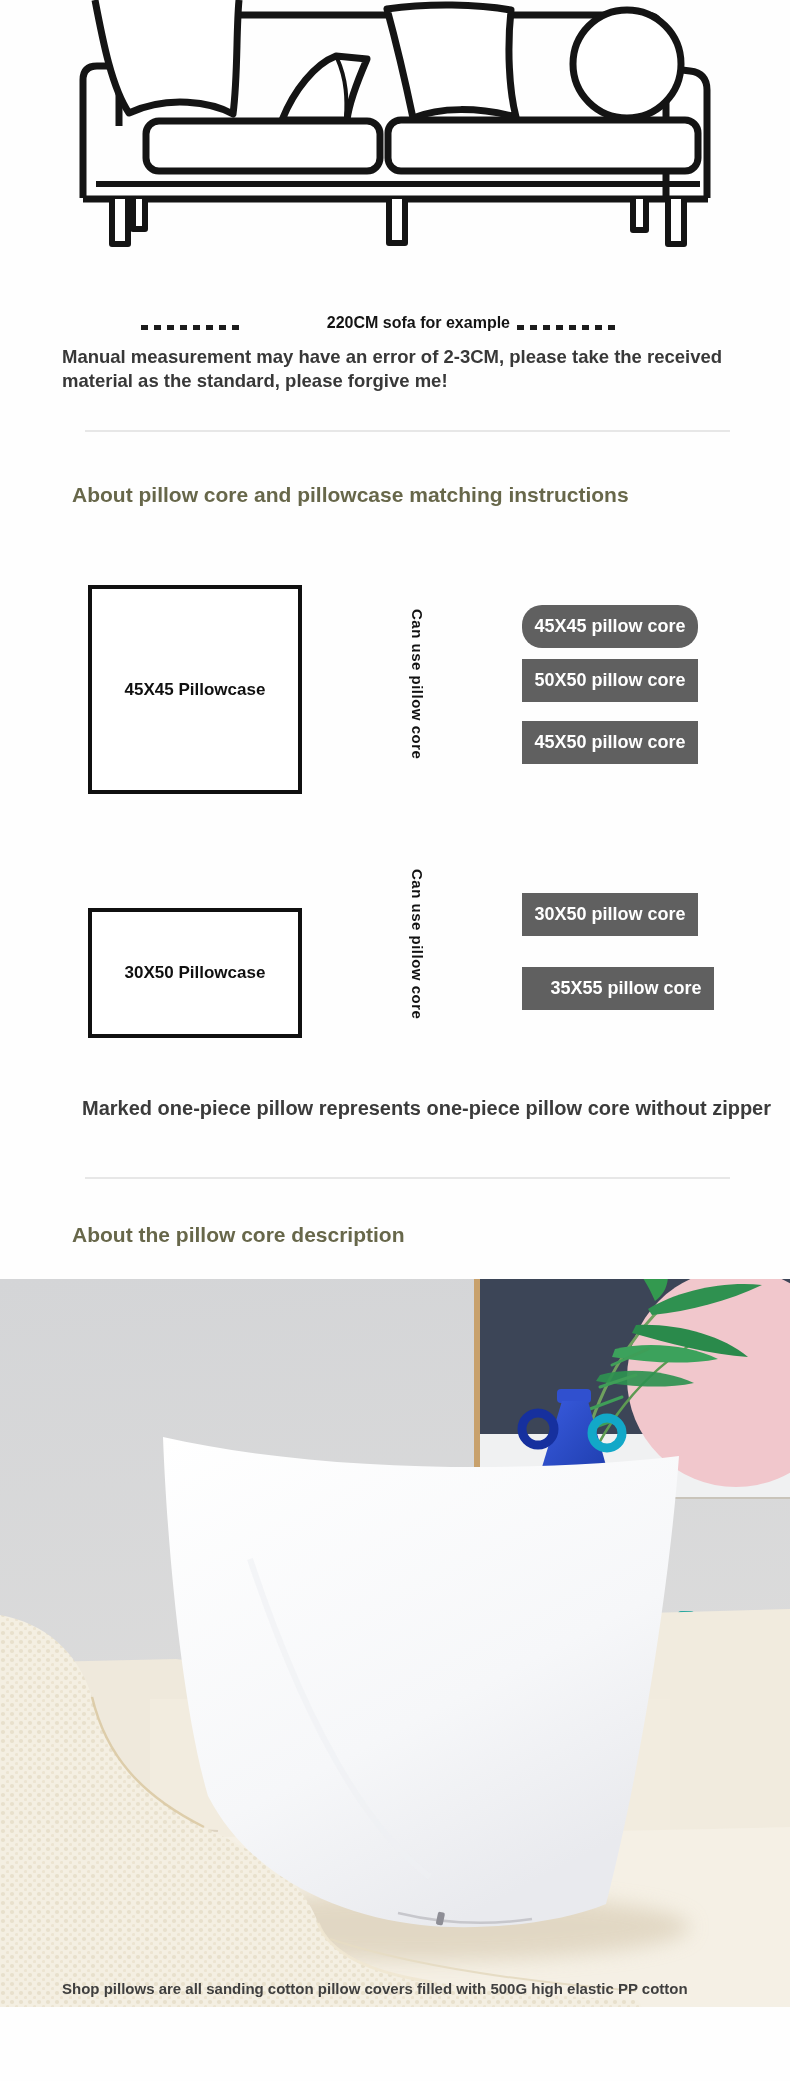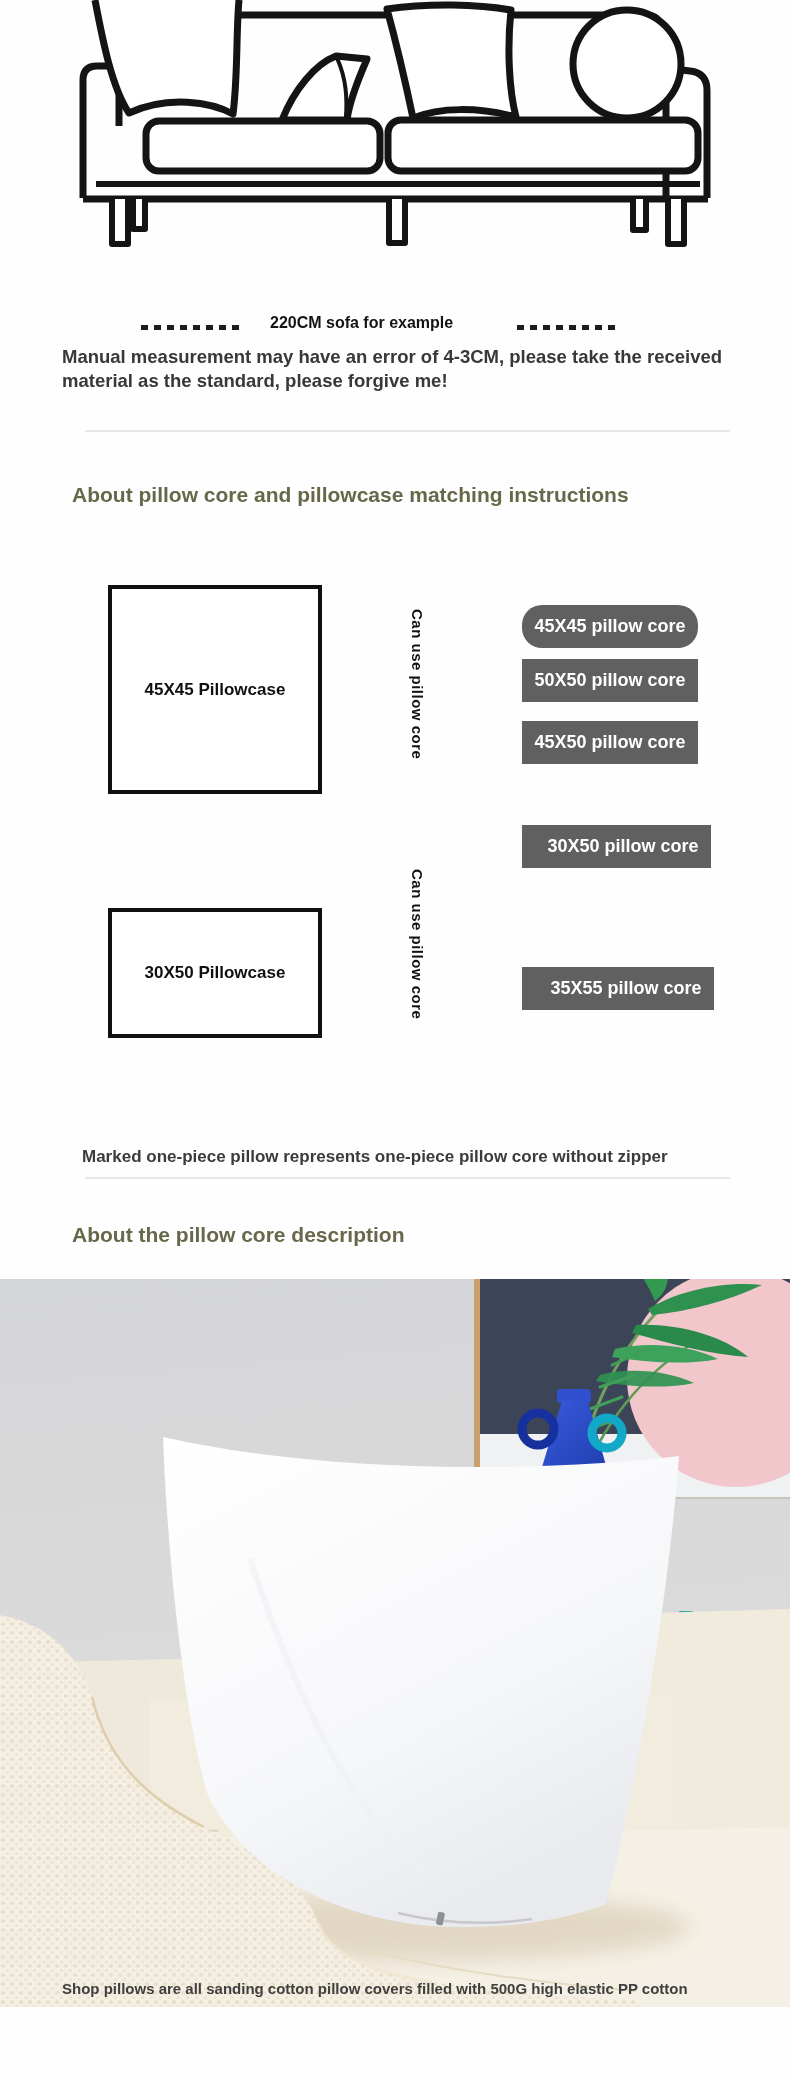--- a/index.html
+++ b/index.html
@@ -5,45 +5,45 @@
   html,body{margin:0;padding:0;background:#fff;}
   .page{position:relative;width:790px;height:2081px;background:#fefefe;
         font-family:"Liberation Sans",sans-serif;overflow:hidden;}
   .abs{position:absolute;}
   
   .sofa-svg{left:0;top:0;width:790px;height:250px;}
   
   .dash{height:5px;background:repeating-linear-gradient(90deg,#1c1c1c 0 7px,transparent 7px 13px);}
   .dash-left{left:141px;top:325px;width:98px;}
   .dash-right{left:517px;top:325px;width:98px;}
-  .sofa-caption{left:270px;top:314px;width:240px;text-align:left;
+  .sofa-caption{left:270px;top:314px;width:240px;text-align:right;
         font-size:16px;font-weight:bold;color:#141414;}
   
   .note1{left:62px;top:345px;width:668px;font-size:18.5px;font-weight:bold;
         color:#383838;line-height:1.3;}
   .divider{height:2px;background:#e7e7e7;}
   .divider1{left:85px;top:430px;width:645px;}
   .divider2{left:85px;top:1177px;width:645px;}
   .sec-heading{font-size:21px;font-weight:bold;color:#67674a;white-space:nowrap;}
   .heading1{left:72px;top:483px;}
   .heading2{left:72px;top:1223px;}
   
   .case-box{border:4px solid #101010;background:#fff;display:flex;align-items:center;
-        justify-content:center;font-size:17px;font-weight:bold;color:#101010;text-align:center;margin-left:20px;}
+        justify-content:center;font-size:17px;font-weight:bold;color:#101010;text-align:center;}
   .case-box1{left:88px;top:585px;width:206px;height:201px;}
   .case-box2{left:88px;top:908px;width:206px;height:122px;}
   .conn{writing-mode:vertical-rl;text-orientation:mixed;display:flex;align-items:center;
         justify-content:center;font-size:15px;font-weight:bold;color:#121212;letter-spacing:.5px;}
   .conn1{left:396px;top:602px;width:42px;height:164px;}
   .conn2{left:396px;top:864px;width:42px;height:160px;}
   .core-btn{left:522px;width:176px;height:43px;background:#606060;color:#fff;
         font-size:18px;font-weight:bold;display:flex;align-items:center;justify-content:center;}
   .g1b1{top:605px;border-radius:20px;} .g1b2{top:659px;} .g1b3{top:713px;margin-top:8px;}
-  .g2b1{top:825px;padding-left:13px;} .g2b2{top:967px;padding-left:16px;} .g2b3{top:973px;}
-  .note2{left:82px;top:1147px;font-size:17px;font-weight:bold;color:#3b3b3b;white-space:nowrap;}
+  .g2b1{top:893px;} .g2b2{top:967px;padding-left:16px;} .g2b3{top:973px;}
+  .note2{left:82px;top:1097px;font-size:20px;font-weight:bold;color:#3b3b3b;white-space:nowrap;}
   
   .photo{left:0;top:1279px;width:790px;height:728px;overflow:hidden;
          background:linear-gradient(175deg,#d4d5d7 0%,#dbdbdb 55%,#e3e1dd 100%);}
   .poster{left:474px;top:0;width:316px;height:218px;box-shadow:0 2px 0 #c9c4ba;}
   .poster-gold{left:0;top:0;width:6px;height:218px;background:#c8a16c;
          border-right:1px solid #a88b55;}
   .poster-navy{left:6px;top:0;width:310px;height:155px;background:#3c4557;}
   .poster-white{left:6px;top:155px;width:310px;height:63px;background:#f0f1f2;}
   .pink-circle{left:627px;top:-10px;width:218px;height:218px;border-radius:50%;
          background:#f1c7cc;}
@@ -83,21 +83,21 @@
     <path d="M133 199 V229 H145 V199" stroke-width="6" fill="#fff"></path>
     <path d="M389 199 V243 H405 V199" stroke-width="6" fill="#fff"></path>
     <path d="M633 199 V230 H646 V199" stroke-width="6" fill="#fff"></path>
     <path d="M668 199 V244 H684 V199" stroke-width="6" fill="#fff"></path>
   </svg>
 
   <div class="abs dash dash-left"></div>
   <div class="abs sofa-caption">220CM sofa for example</div>
   <div class="abs dash dash-right"></div>
 
-  <div class="abs note1">Manual measurement may have an error of 4-3CM, please take the received material as the standard, please forgive me!</div>
+  <div class="abs note1">Manual measurement may have an error of 2-3CM, please take the received material as the standard, please forgive me!</div>
 
   <div class="abs divider divider1"></div>
 
   <div class="abs sec-heading heading1">About pillow core and pillowcase matching instructions</div>
 
   <div class="abs case-box case-box1">
     <span>45X45 Pillowcase</span>
   </div>
   <div class="abs conn conn1">Can use pillow core</div>
   <div class="abs core-btn g1b1">45X45 pillow core</div>

